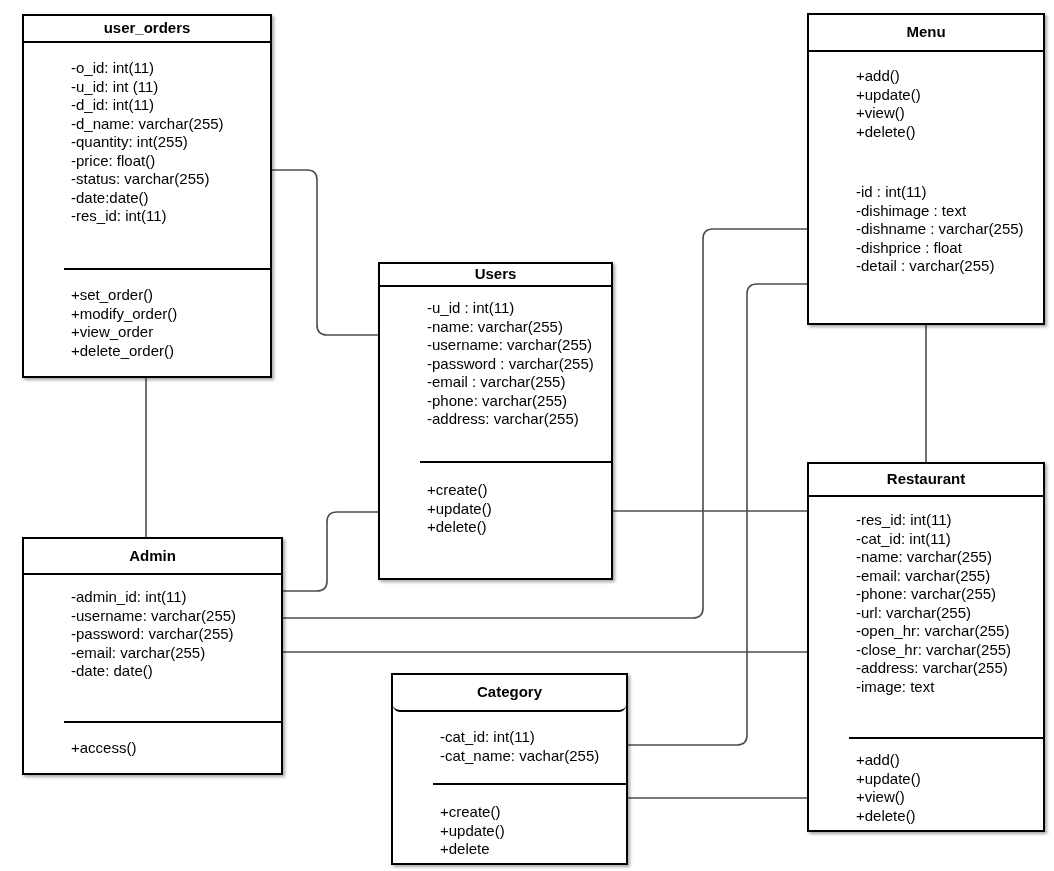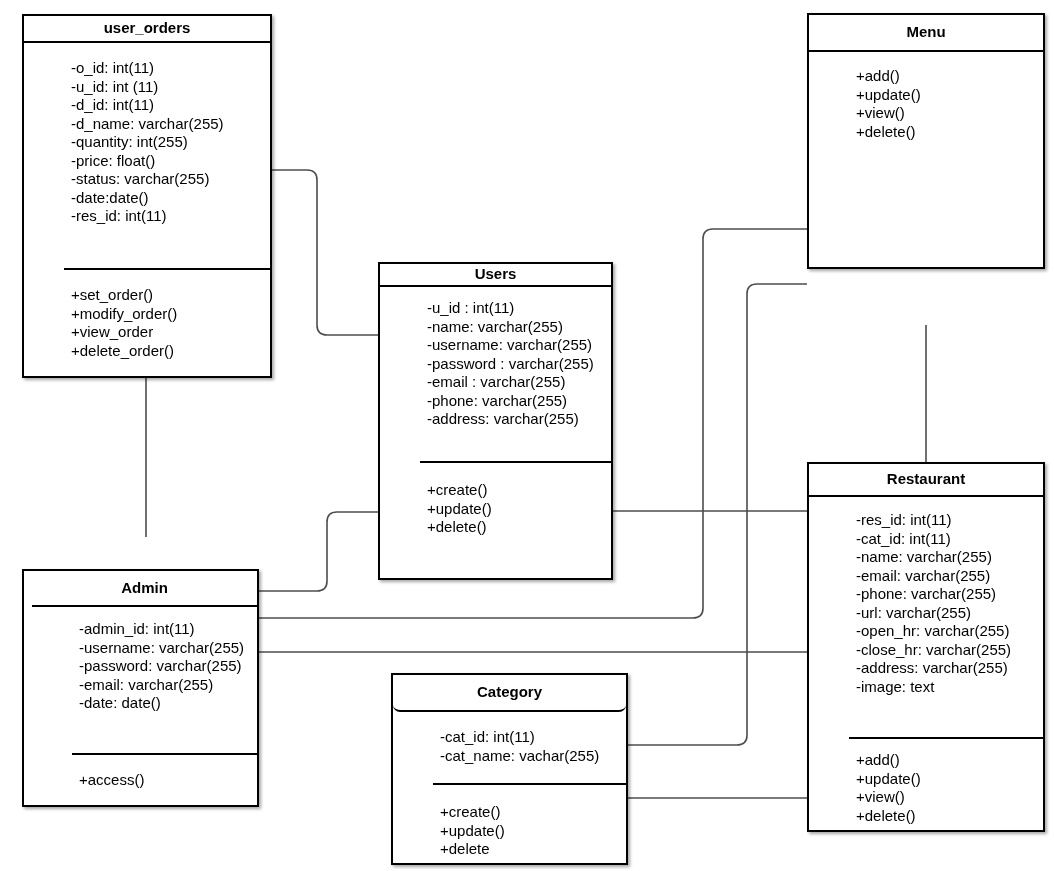--- a/index.html
+++ b/index.html
@@ -37,30 +37,30 @@
   .box-section + .box-section { border-top: 2px solid #000000; flex: 1 1 auto; }
   .box-group + .box-group { margin-top: 42px; }
   .box-line { white-space: pre; }
 
   
   #box-user_orders { left: 22px;  top: 14px;  width: 250px; height: 364px; }
   #box-user_orders .box-title { height: 27px; }
   #box-user_orders .s0 { height: 225px; padding-top: 16px; }
   #box-user_orders .s1 { padding-top: 16px; }
 
-  #box-menu { left: 807px; top: 13px;  width: 238px; height: 256px; }
+  #box-menu { left: 807px; top: 13px;  width: 238px; height: 312px; }
   #box-menu .box-title { height: 37px; }
   #box-menu .s0 { padding-top: 15px; }
 
   #box-users { left: 378px; top: 262px; width: 235px; height: 318px; }
   #box-users .box-title { height: 23px; }
   #box-users .s0 { height: 174px; padding-top: 12px; }
   #box-users .s1 { padding-top: 18px; }
 
-  #box-admin { left: 22px;  top: 569px; width: 237px; height: 238px; padding-left: 8px; }
+  #box-admin { left: 22px;  top: 537px; width: 261px; height: 238px; }
   #box-admin .box-title { height: 36px; }
   #box-admin .s0 { height: 146px; padding-top: 13px; }
   #box-admin .s1 { padding-top: 16px; }
 
   #box-category { left: 391px; top: 673px; width: 237px; height: 192px; }
   #box-category .box-title { height: 37px; border-radius: 7px; }
   #box-category .s0 { height: 71px; padding-top: 16px; }
   #box-category .s1 { padding-top: 18px; }
 
   #box-restaurant { left: 807px; top: 462px; width: 238px; height: 370px; }
@@ -115,20 +115,27 @@
   <div class="class-box" id="box-menu">
     <div class="box-title">Menu</div>
     <div class="box-body">
         <div class="box-section s0">
           <div class="box-group">
             <div class="box-line">+add()</div>
             <div class="box-line">+update()</div>
             <div class="box-line">+view()</div>
             <div class="box-line">+delete()</div>
           </div>
+          <div class="box-group">
+            <div class="box-line">-id : int(11)</div>
+            <div class="box-line">-dishimage : text</div>
+            <div class="box-line">-dishname : varchar(255)</div>
+            <div class="box-line">-dishprice : float</div>
+            <div class="box-line">-detail : varchar(255)</div>
+          </div>
         </div>
       </div>
   </div>
 
   <div class="class-box" id="box-users">
     <div class="box-title">Users</div>
     <div class="box-body">
         <div class="box-section s0">
           <div class="box-group">
             <div class="box-line">-u_id : int(11)</div>

